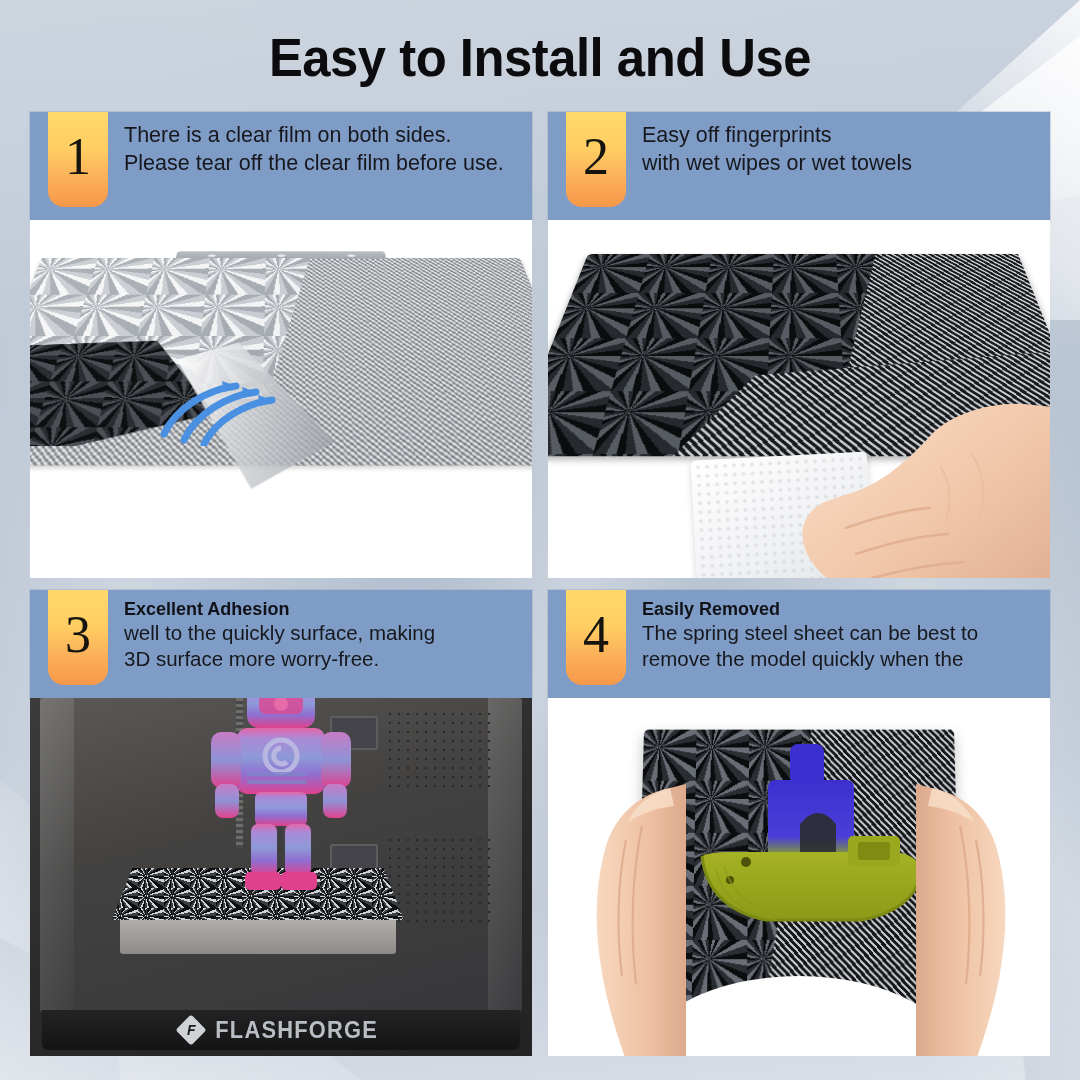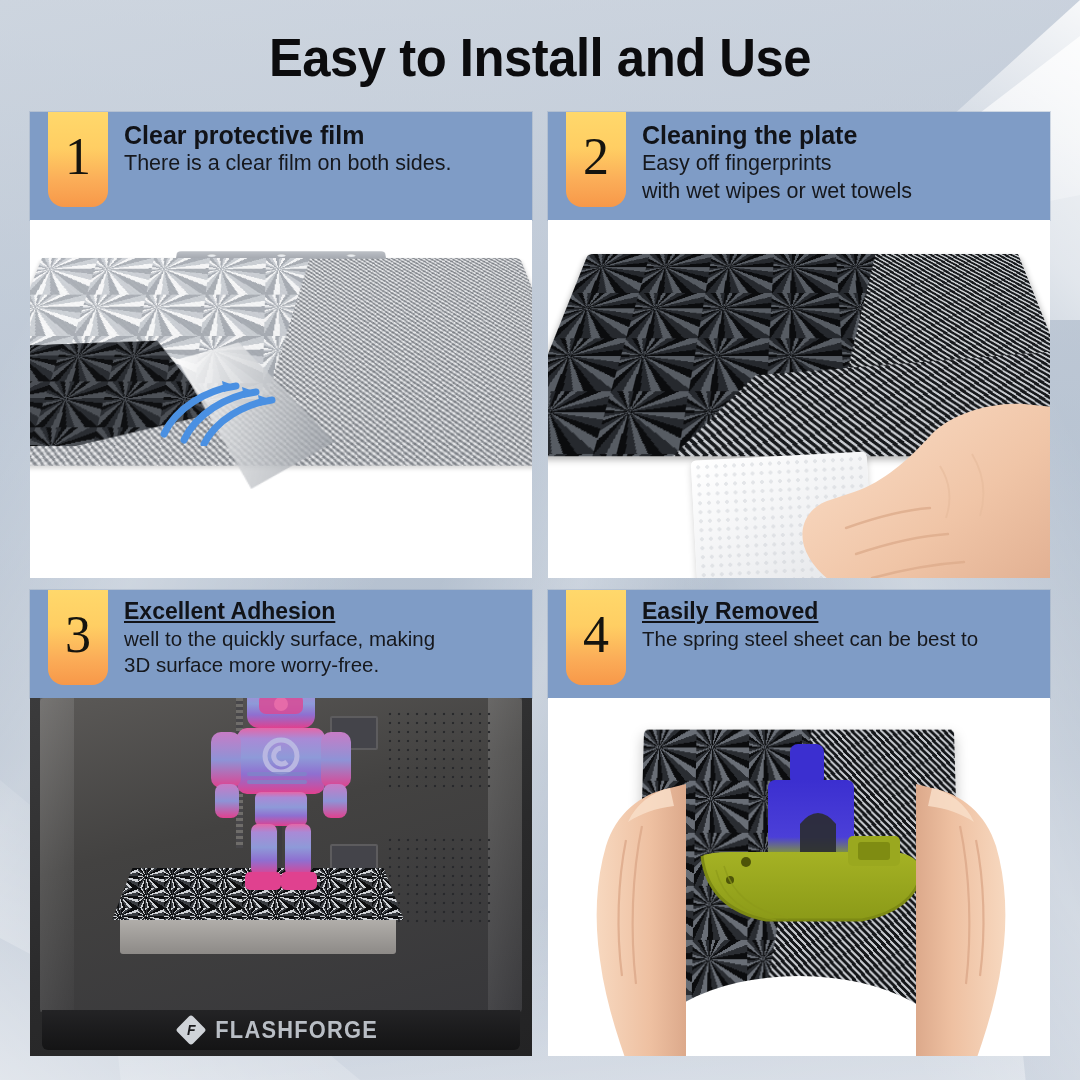--- a/index.html
+++ b/index.html
@@ -100,21 +100,21 @@
   .ptext { padding:9px 6px 0 16px; flex:1 1 auto; min-width:0; }
   .ptitle {
     font-size:25px; font-weight:700; color:#111318;
     line-height:1.12; white-space:nowrap;
   }
   .pbody {
     font-size:21.5px; font-weight:400; color:#16181d;
     line-height:1.27; margin-top:1px; white-space:nowrap;
   }
   .panel.compact .phead { height:108px; }
-  .panel.compact .ptitle { font-size:23px;text-decoration:underline; }
+  .panel.compact .ptitle { font-size:18px; }
   .panel.compact .pbody { font-size:20.5px; line-height:1.22; }
 
   
   .pimg {
     flex:1 1 auto; background:#ffffff; position:relative; overflow:hidden;
   }
 
   
   .plate-wrap { position:absolute; inset:0; }
   .plate1 {
@@ -293,22 +293,22 @@
 </div>
 
 <div id="title">Easy to Install and Use</div>
 
 <div id="grid">
 
   <div class="panel">
     <div class="phead">
       <div class="badge">1</div>
       <div class="ptext">
-        <div class="ptitle">Clear protective film</div>
         <div class="pbody">There is a clear film on both sides.</div>
+        <div class="pbody">Please tear off the clear film before use.</div>
       </div>
     </div>
     <div class="pimg">
       <div class="plate-wrap">
         <div class="plate1">
           <div class="plate-body"></div>
           <div class="plate-tabs">
             <div class="tab-hole"></div>
             <div class="tab-hole"></div>
             <div class="tab-hole"></div>
@@ -332,21 +332,20 @@
           </g>
         </svg>
       </div>
     </div>
   </div>
 
   <div class="panel">
     <div class="phead">
       <div class="badge">2</div>
       <div class="ptext">
-        <div class="ptitle">Cleaning the plate</div>
         <div class="pbody">Easy off fingerprints</div>
         <div class="pbody">with wet wipes or wet towels</div>
       </div>
     </div>
     <div class="pimg">
       <div class="plate2">
         <div class="plate2-body"></div>
         <div class="plate2-cf"></div>
         <div class="plate2-cf2"></div>
       </div>
@@ -447,20 +446,21 @@
       </div>
     </div>
   </div>
 
   <div class="panel compact">
     <div class="phead">
       <div class="badge">4</div>
       <div class="ptext">
         <div class="ptitle">Easily Removed</div>
         <div class="pbody">The spring steel sheet can be best to</div>
+        <div class="pbody">remove the model quickly when the</div>
       </div>
     </div>
     <div class="pimg">
       <div class="sheet4"></div>
       <div class="sheet4-bend"></div>
 
       <div class="benchy">
         <svg viewBox="0 0 268 200" width="268" height="200" aria-hidden="true">
           <defs>
             <linearGradient id="bg1" x1="0" y1="0" x2="0" y2="1">

